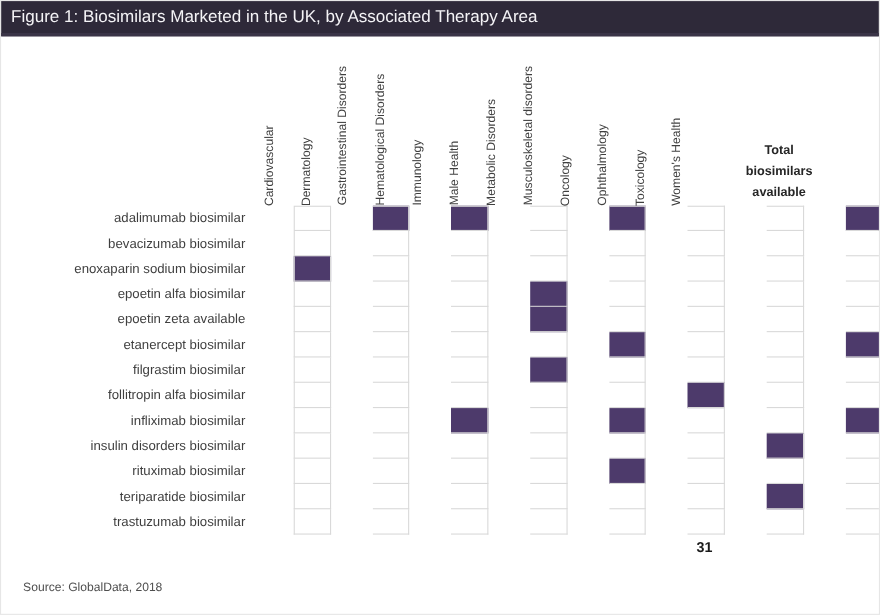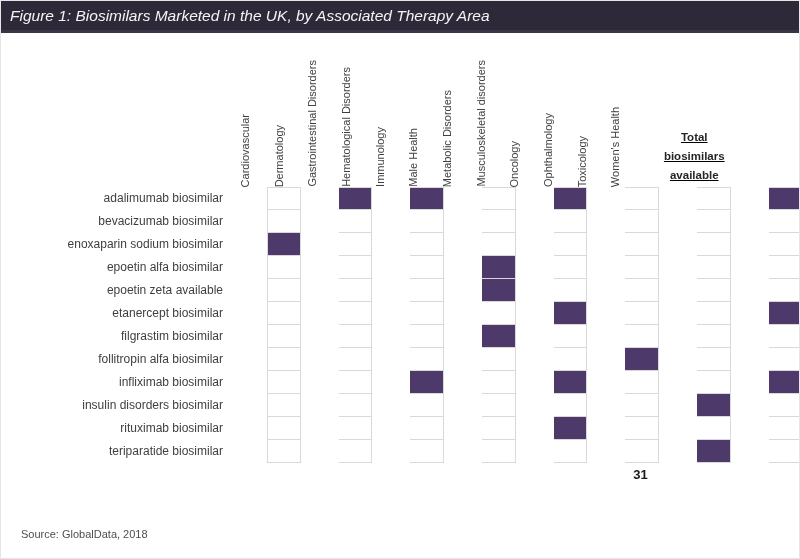--- a/index.html
+++ b/index.html
@@ -18,21 +18,21 @@
     display:grid;
     grid-template-columns:228px repeat(12, 33.7px) 6px 110px;
   }
   .matrix-header { height:153px; }
   .header-cell { display:flex; align-items:flex-end; justify-content:center; }
   .col-label {
     writing-mode:vertical-rl; transform:rotate(180deg);
     font-size:11px; color:#3f3f3f; white-space:nowrap; line-height:1;
     padding-left:1px;
   }
-  .total-header { display:flex; align-items:flex-end; justify-content:center;text-decoration:underline; }
+  .total-header { display:flex; align-items:flex-end; justify-content:flex-end; }
   .total-header-text {
     width:82px; text-align:center; font-weight:bold; font-size:11.5px;
     color:#262626; line-height:1.65; padding-bottom:2px;
   }
   .matrix-row { height:23px;gap:38px; }
   .row-label {
     font-size:12px; color:#3f3f3f; text-align:right; padding-right:6px;
     line-height:23px; white-space:nowrap; overflow:hidden;
   }
   .cell { border-right:1px solid #d9d9d9; border-bottom:1px solid #d9d9d9; box-sizing:border-box; }
@@ -51,21 +51,21 @@
   .source {
     position:absolute; left:20px; top:527px;
     font-size:11px; color:#4f4f4f; white-space:nowrap;
   }
 </style>
 </head>
 <body>
 
 <div class="page">
 
-  <header class="title-bar" style="background: rgb(46, 41, 57); font-style: italic;">
+  <header class="title-bar" style="background: rgb(46, 41, 57);">
     <span>Figure 1: Biosimilars Marketed in the UK, by Associated Therapy Area</span>
   </header>
 
   <div class="chart">
     <div class="matrix-header">
         <div class="corner"></div>
         <div class="header-cell">
           <div class="col-label">Cardiovascular</div>
         </div>
         <div class="header-cell">
@@ -303,20 +303,37 @@
           <div class="cell c4"></div>
           <div class="cell c5"></div>
           <div class="cell c6 filled" style="background: rgb(77, 58, 107);"></div>
           <div class="cell c7"></div>
           <div class="cell c8"></div>
           <div class="cell c9"></div>
           <div class="cell c10"></div>
           <div class="cell c11"></div>
           <div class="gap"></div>
           <div class="total-cell" style="background: rgb(12, 228, 230); color: rgb(10, 95, 99);">1</div>
+        </div>
+        <div class="matrix-row r12">
+          <div class="row-label">trastuzumab biosimilar</div>
+          <div class="cell c0"></div>
+          <div class="cell c1"></div>
+          <div class="cell c2"></div>
+          <div class="cell c3"></div>
+          <div class="cell c4"></div>
+          <div class="cell c5"></div>
+          <div class="cell c6"></div>
+          <div class="cell c7"></div>
+          <div class="cell c8 filled" style="background: rgb(77, 58, 107);"></div>
+          <div class="cell c9"></div>
+          <div class="cell c10"></div>
+          <div class="cell c11"></div>
+          <div class="gap"></div>
+          <div class="total-cell" style="background: rgb(12, 228, 230); color: rgb(10, 95, 99);">4</div>
         </div>
       </div>
     <div class="grand-total-row">
       <span class="grand-total">31</span>
     </div>
   </div>
 
   <footer class="source">Source: GlobalData, 2018</footer>
 
 </div>

